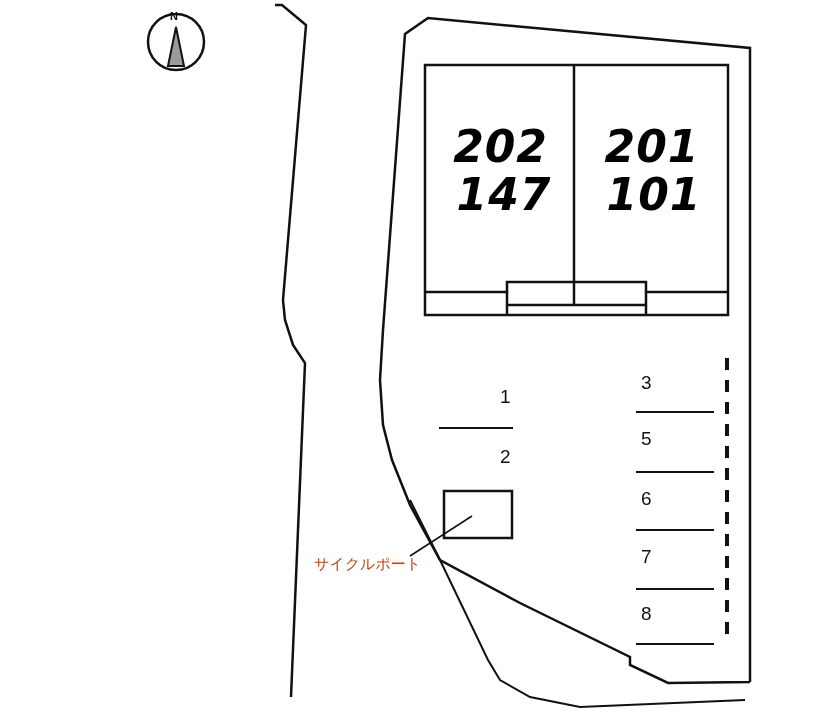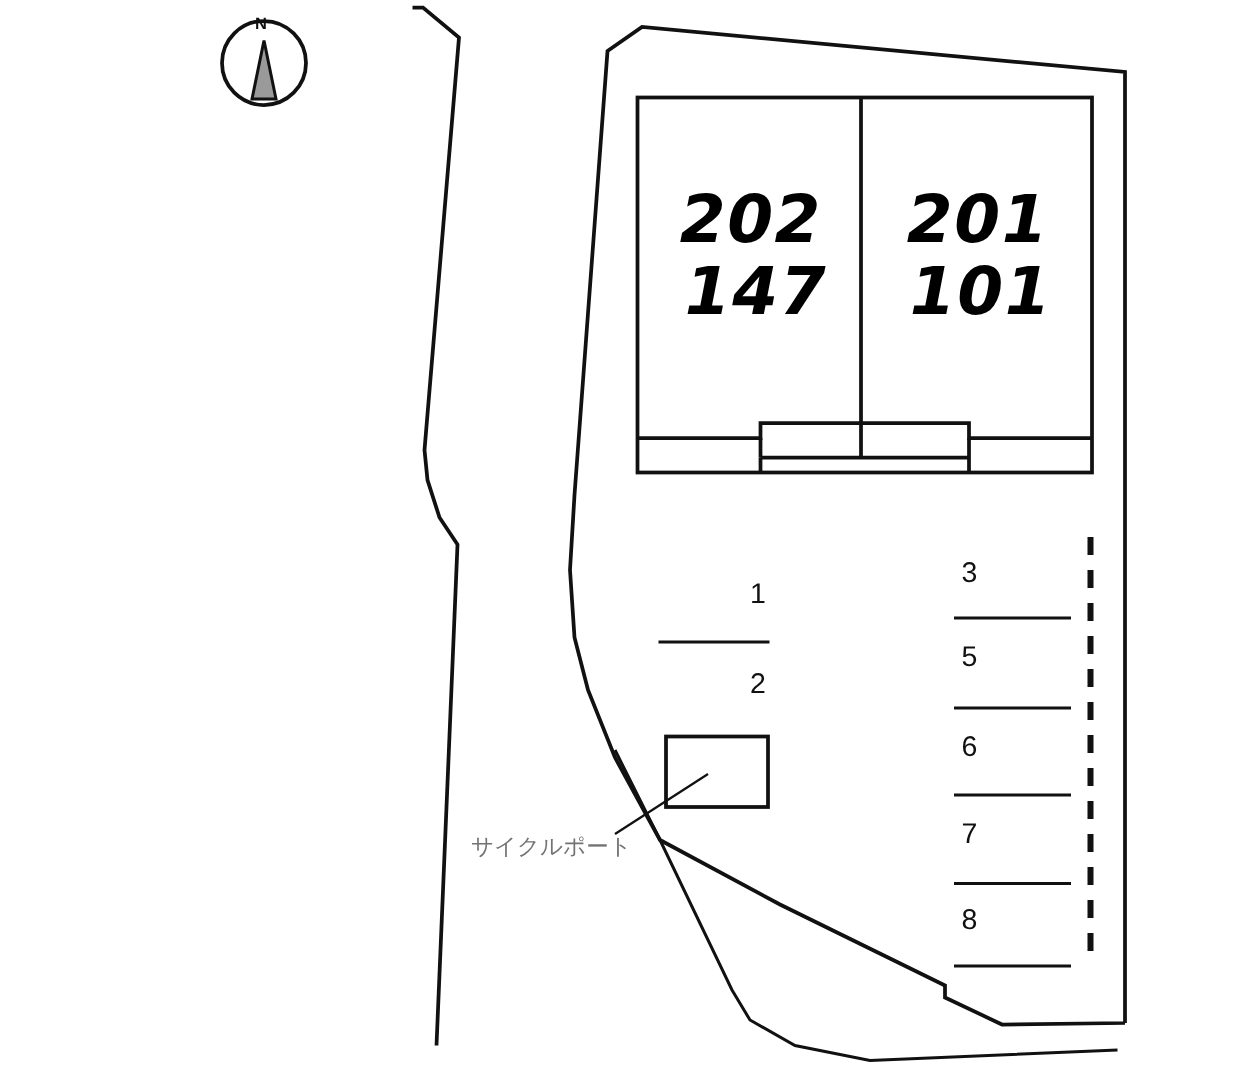--- a/index.html
+++ b/index.html
@@ -1,21 +1,21 @@
 <!DOCTYPE html>
 <html><head>
 <meta charset="utf-8">
 <style>
   html, body { margin: 0; padding: 0; background: #ffffff; }
   body { width: 824px; height: 720px; position: relative; overflow: hidden; font-family: "Liberation Sans", sans-serif; }
   svg { position: absolute; left: 0; top: 0; }
   .lbl { position: absolute; color: #111; font-family: "Liberation Sans", sans-serif; }
   .unit { position: absolute; font-family: "DejaVu Sans", sans-serif; font-weight: bold; font-style: italic; font-size: 44px; line-height: 44px; color: #000; text-align: center; letter-spacing: 1px; }
   .space-num { position: absolute; font-size: 19px; color: #111; }
-  .caption { position: absolute; font-size: 15px; color: #737373; }
+  .caption { position: absolute; font-size: 15px; color: #c2410c; }
 </style>
 </head>
 <body>
 
 <svg width="824" height="720" viewBox="0 0 824 720">
 
   <g>
     <circle cx="176" cy="42" r="28" fill="none" stroke="#111" stroke-width="2.5"></circle>
     <polygon points="176,27 168,66 184,66" fill="#9a9a9a" stroke="#111" stroke-width="2"></polygon>
   </g>

